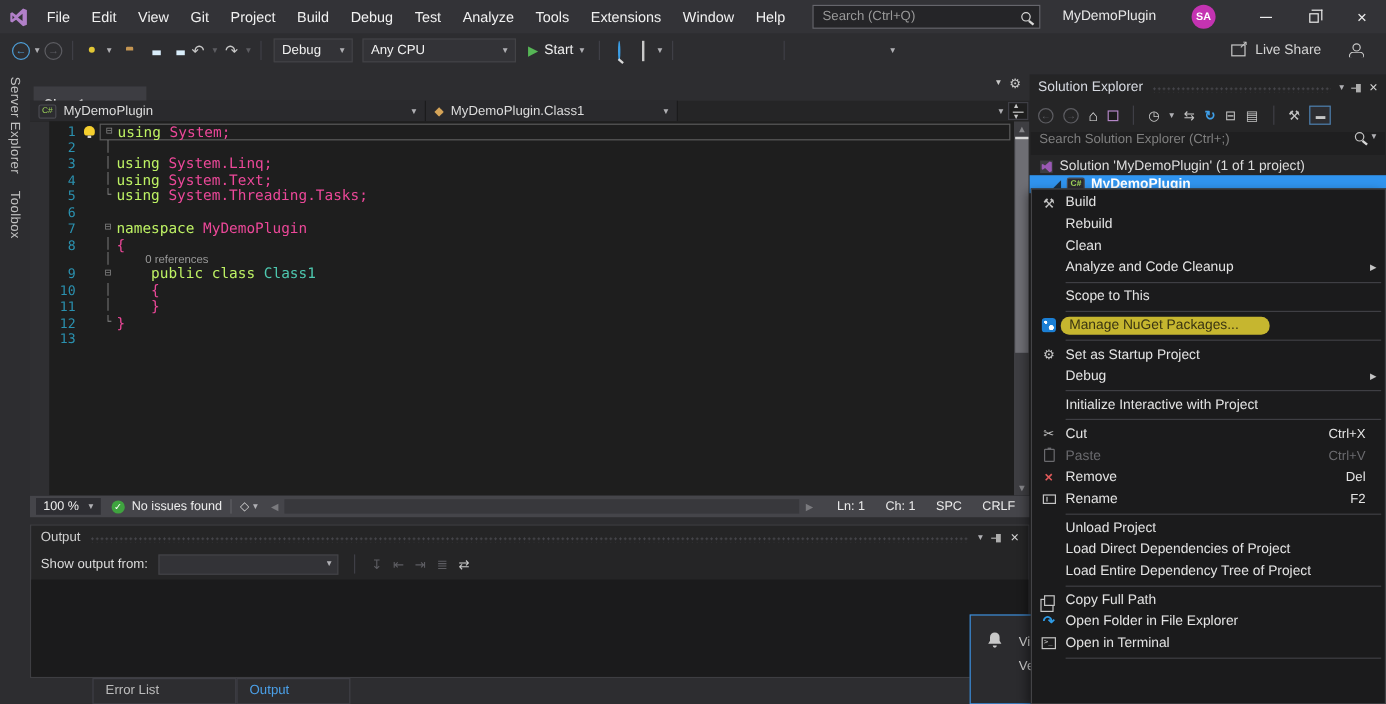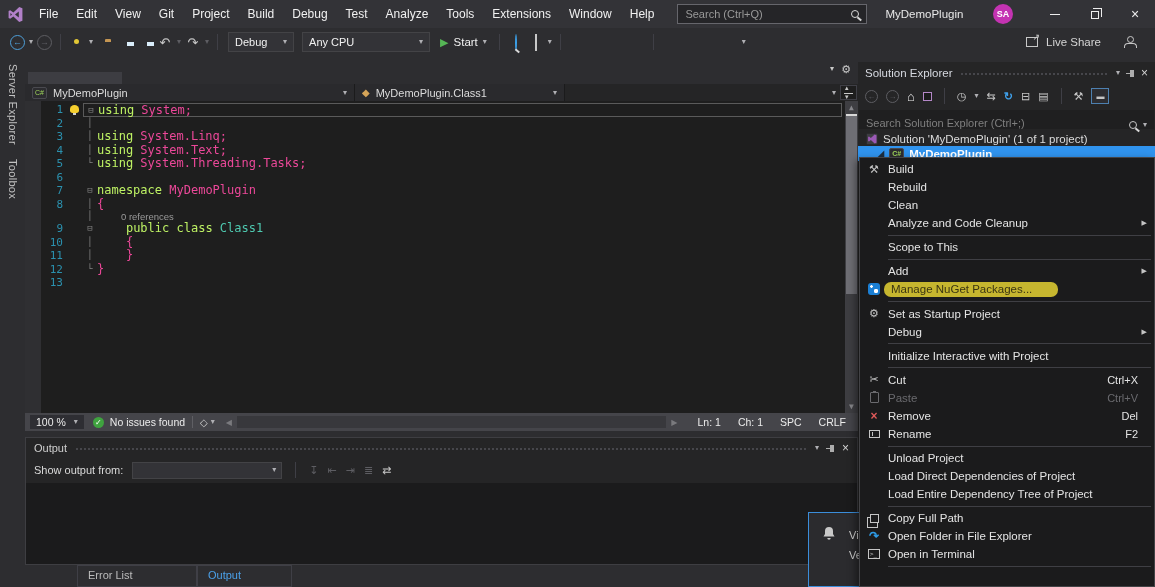--- a/index.html
+++ b/index.html
@@ -107,21 +107,21 @@
   #btabs{left:0;top:509px;width:833px;height:22px;display:flex;padding-left:52px;background:#2d2d30;font-size:11px}
   .btab{height:22px;border:1px solid #3f3f46;padding:3px 12px 0 10px;min-width:120px;background:#2d2d30;color:#bcbcbc}
   .btab.on{color:#4ba0e8;min-width:95px}
   
   #sepanel{left:858px;top:62px;width:297px;height:525px;background:#252526}
   .setitle{height:22px;display:flex;align-items:center;gap:7px;padding:0 7px;color:#d6d9e0;font-size:11.5px}
   .setools{height:24px;display:flex;align-items:center;gap:8px;padding:0 7px;color:#c5c5c5;font-size:11px}
   .blue{color:#3f9fe8;font-weight:bold}
   .purple{color:#b487c7}
   .togglebox{width:18px;height:16px;border:1px solid #4d80b0;display:flex;align-items:center;justify-content:center;color:#c5c5c5;font-size:8px;background:#2d2d31}
-  .sesearch{height:19px;margin:2px 1px;background:#1f1f20;display:flex;align-items:flex-end;padding:0 7px;color:#7f7f7f;font-size:11px;gap:6px}
+  .sesearch{height:19px;margin:2px 1px;background:#1f1f20;display:flex;align-items:flex-start;padding:0 7px;color:#7f7f7f;font-size:11px;gap:6px}
   .trow{height:15px;display:flex;align-items:center;gap:5px;font-size:11.5px;color:#dcdcdc;padding-left:8px}
   .trow.sel{background:#3094ef;color:#fff;font-weight:bold;padding-left:20px}
   .expander{font-size:8px;color:#1c2e40;line-height:1}
   
   #ctxmenu{left:859px;top:157px;width:296px;height:430px;background:#1b1b1c;border:1px solid #434346;box-shadow:-3px 3px 8px rgba(0,0,0,.45);z-index:50;padding-top:2px}
   .ctx-item{height:18px;display:flex;align-items:center;font-size:11.5px;color:#e4e4e4;position:relative}
   .ctx-icon{width:28px;display:flex;justify-content:center;align-items:center;font-size:11px;color:#c5c5c5;flex:none}
   .ctx-short{margin-left:auto;padding-right:16px;font-size:11px}
   .ctx-sub{position:absolute;right:7px;font-size:7px;color:#c5c5c5}
   .ctx-item.off,.ctx-item.off .ctx-icon{color:#6a6a6e}
@@ -508,25 +508,20 @@
       <span>Analyze and Code Cleanup</span>
       <span class="ctx-sub">▶</span>
     </div>
     <div class="menu-sep"></div>
     <div class="ctx-item">
       <span class="ctx-icon"></span>
       <span>Scope to This</span>
     </div>
     <div class="menu-sep"></div>
     <div class="ctx-item">
-      <span class="ctx-icon"></span>
-      <span>Add</span>
-      <span class="ctx-sub">▶</span>
-    </div>
-    <div class="ctx-item">
       <span class="ctx-icon">
         <span class="ic-nuget"></span>
       </span>
       <span class="hl">Manage NuGet Packages...</span>
     </div>
     <div class="menu-sep"></div>
     <div class="ctx-item">
       <span class="ctx-icon">
         <span>⚙</span>
       </span>

